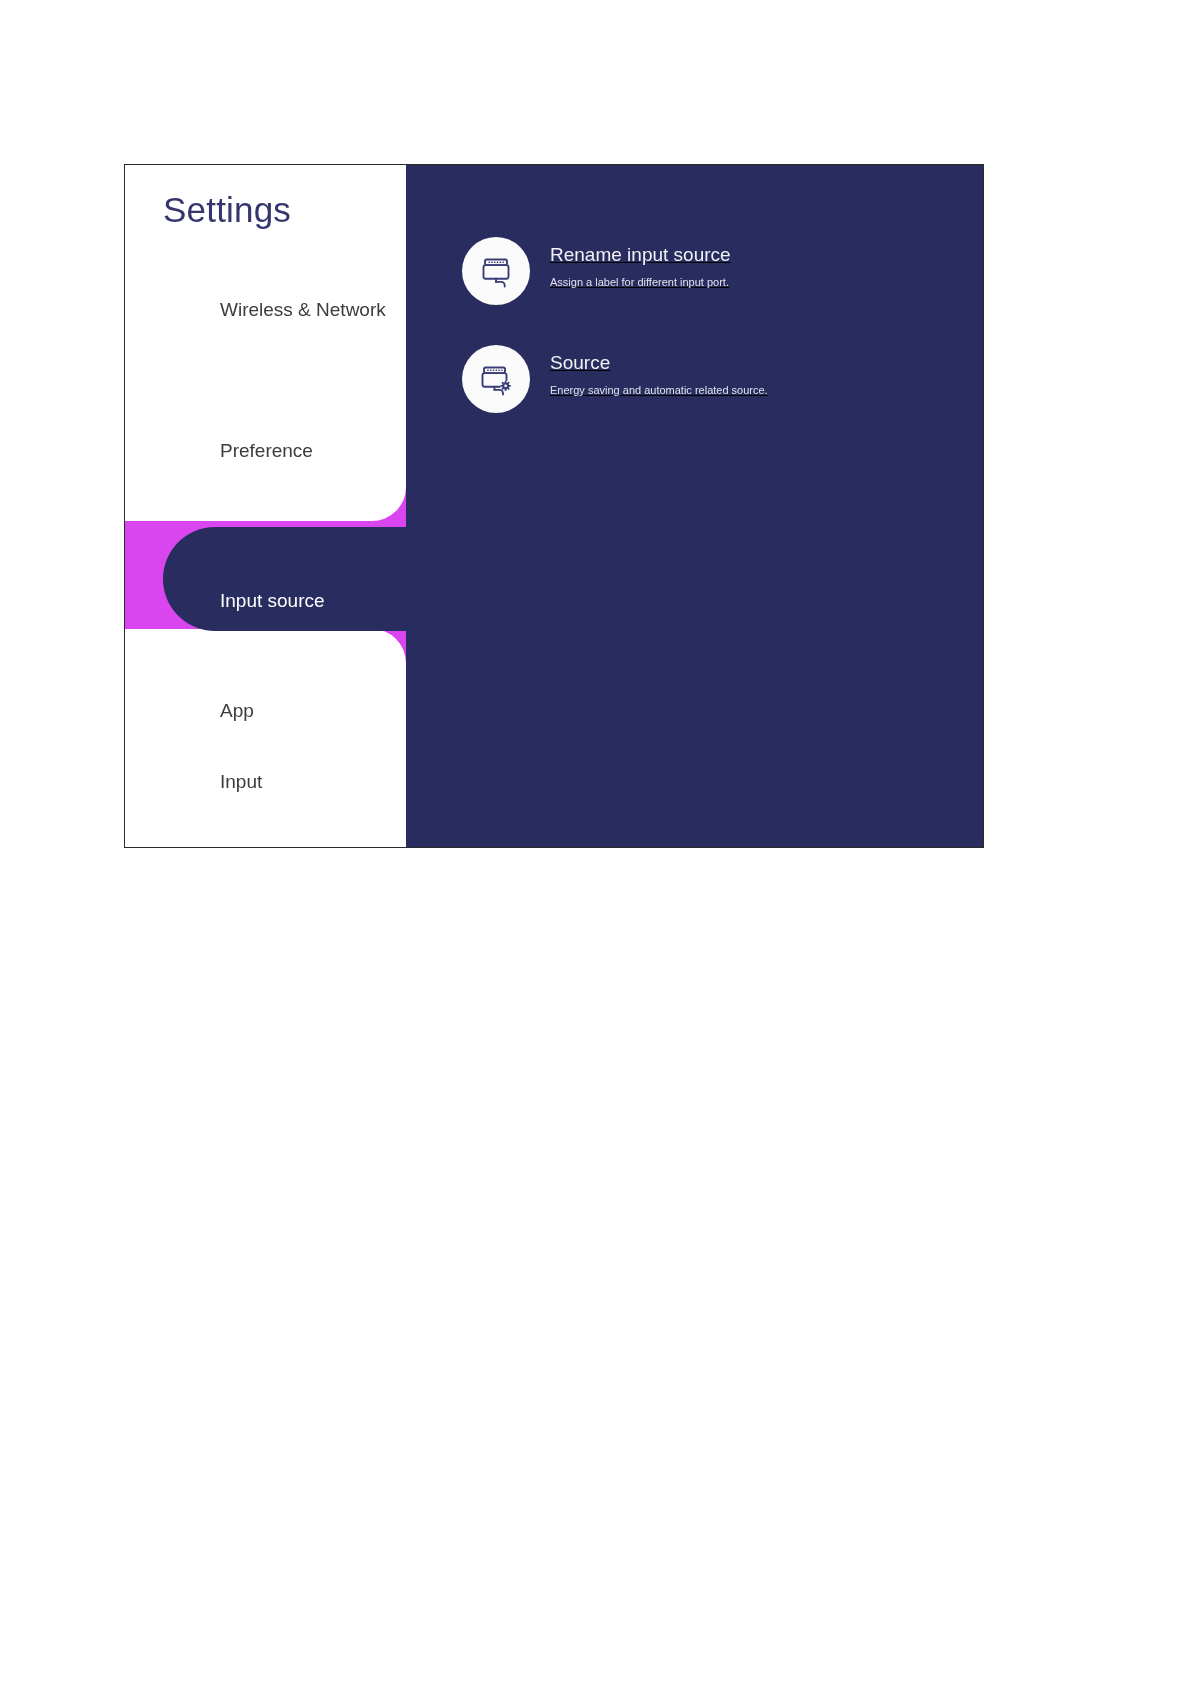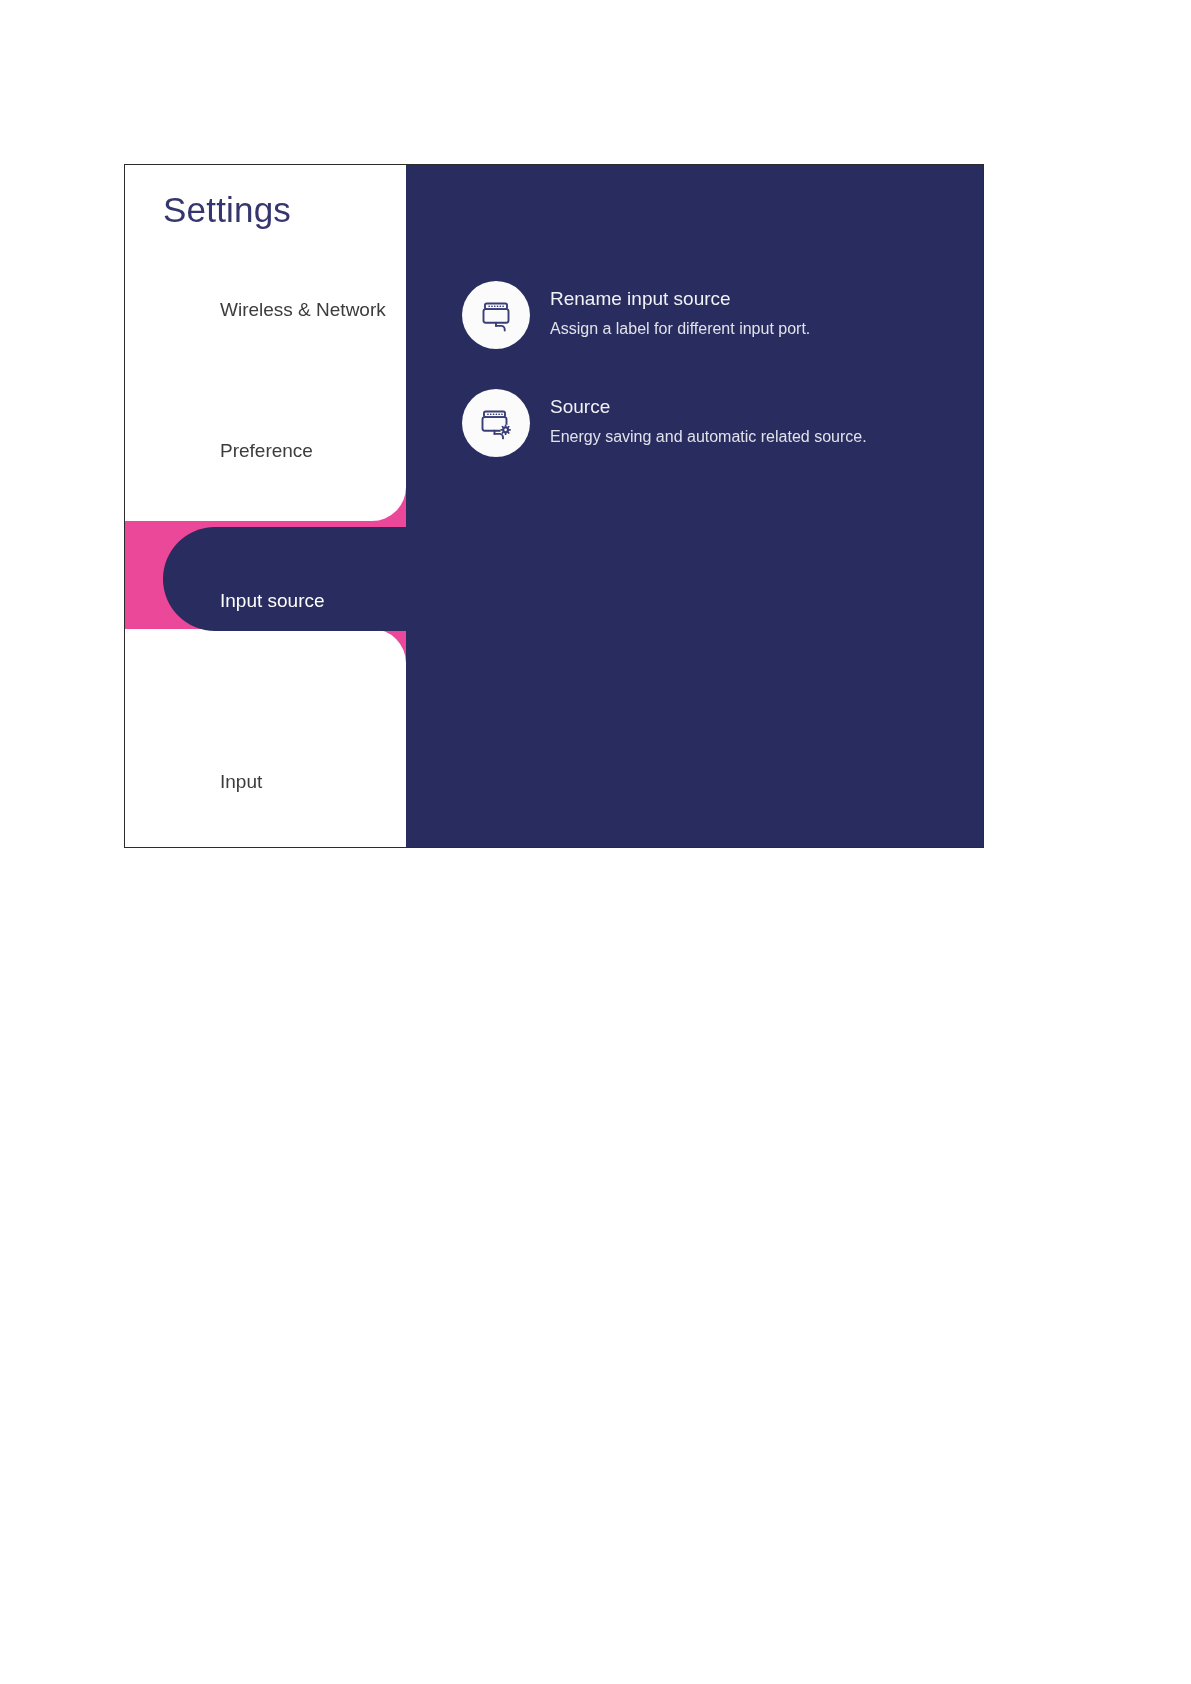--- a/index.html
+++ b/index.html
@@ -18,21 +18,21 @@
 
   
   #settings-window {
     position: absolute;
     left: 124px;
     top: 164px;
     width: 860px;
     height: 684px;
     border: 1.5px solid #2b2b2b;
     box-sizing: border-box;
-    background: #ec4899;
+    background: #d946ef;
     overflow: hidden;
     display: flex;
   }
 
   
   #sidebar {
     position: relative;
     width: 281px;
     flex: 0 0 281px;
     background: transparent;
@@ -104,24 +104,25 @@
     border-top-left-radius: 52px;
     border-bottom-left-radius: 52px;
     z-index: 3;
   }
 
   
   #content-panel {
     position: relative;
     flex: 1 1 auto;
     background: #282c5e;
-    padding-top: 116px;
+    padding-top: 72px;
     padding-left: 56px;
     box-sizing: border-box;
     z-index: 1;
+    text-decoration: underline;
   }
 
   .content-row {
     display: flex;
     align-items: flex-start;
     margin-bottom: 40px;
   }
 
   .row-icon {
     flex: 0 0 auto;
@@ -138,21 +139,21 @@
 
   .row-text { padding-top: 7px; }
   .row-title {
     font-size: 19px;
     color: #f2f2f5;
     font-weight: 400;
     margin-bottom: 10px;
     white-space: nowrap;
   }
   .row-desc {
-    font-size: 16px;
+    font-size: 11px;
     color: #e2e2ea;
     font-weight: 400;
     white-space: nowrap;
   }
 </style>
 </head>
 <body>
 
 <div id="settings-window">
 
@@ -160,20 +161,21 @@
 
     <div class="sidebar-sheet" id="sheet-top"></div>
     <div class="sidebar-sheet" id="sheet-bottom"></div>
     <div id="selection-pill"></div>
 
     <div id="sidebar-title">Settings</div>
 
     <div class="menu-item" id="item-0">Wireless &amp; Network</div>
     <div class="menu-item" id="item-2">Preference</div>
     <div class="menu-item selected" id="item-3">Input source</div>
+    <div class="menu-item" id="item-4">App</div>
     <div class="menu-item" id="item-5">Input</div>
   </div>
 
   <div id="content-panel">
 
     <div class="content-row">
       <div class="row-icon">
         <svg width="40" height="40" viewBox="0 0 40 40" aria-hidden="true">
           <g fill="none" stroke="#3a3e78" stroke-width="1.9" stroke-linecap="round" stroke-linejoin="round">
             <rect x="9" y="8.5" width="22" height="5.6" rx="1.6"></rect>

